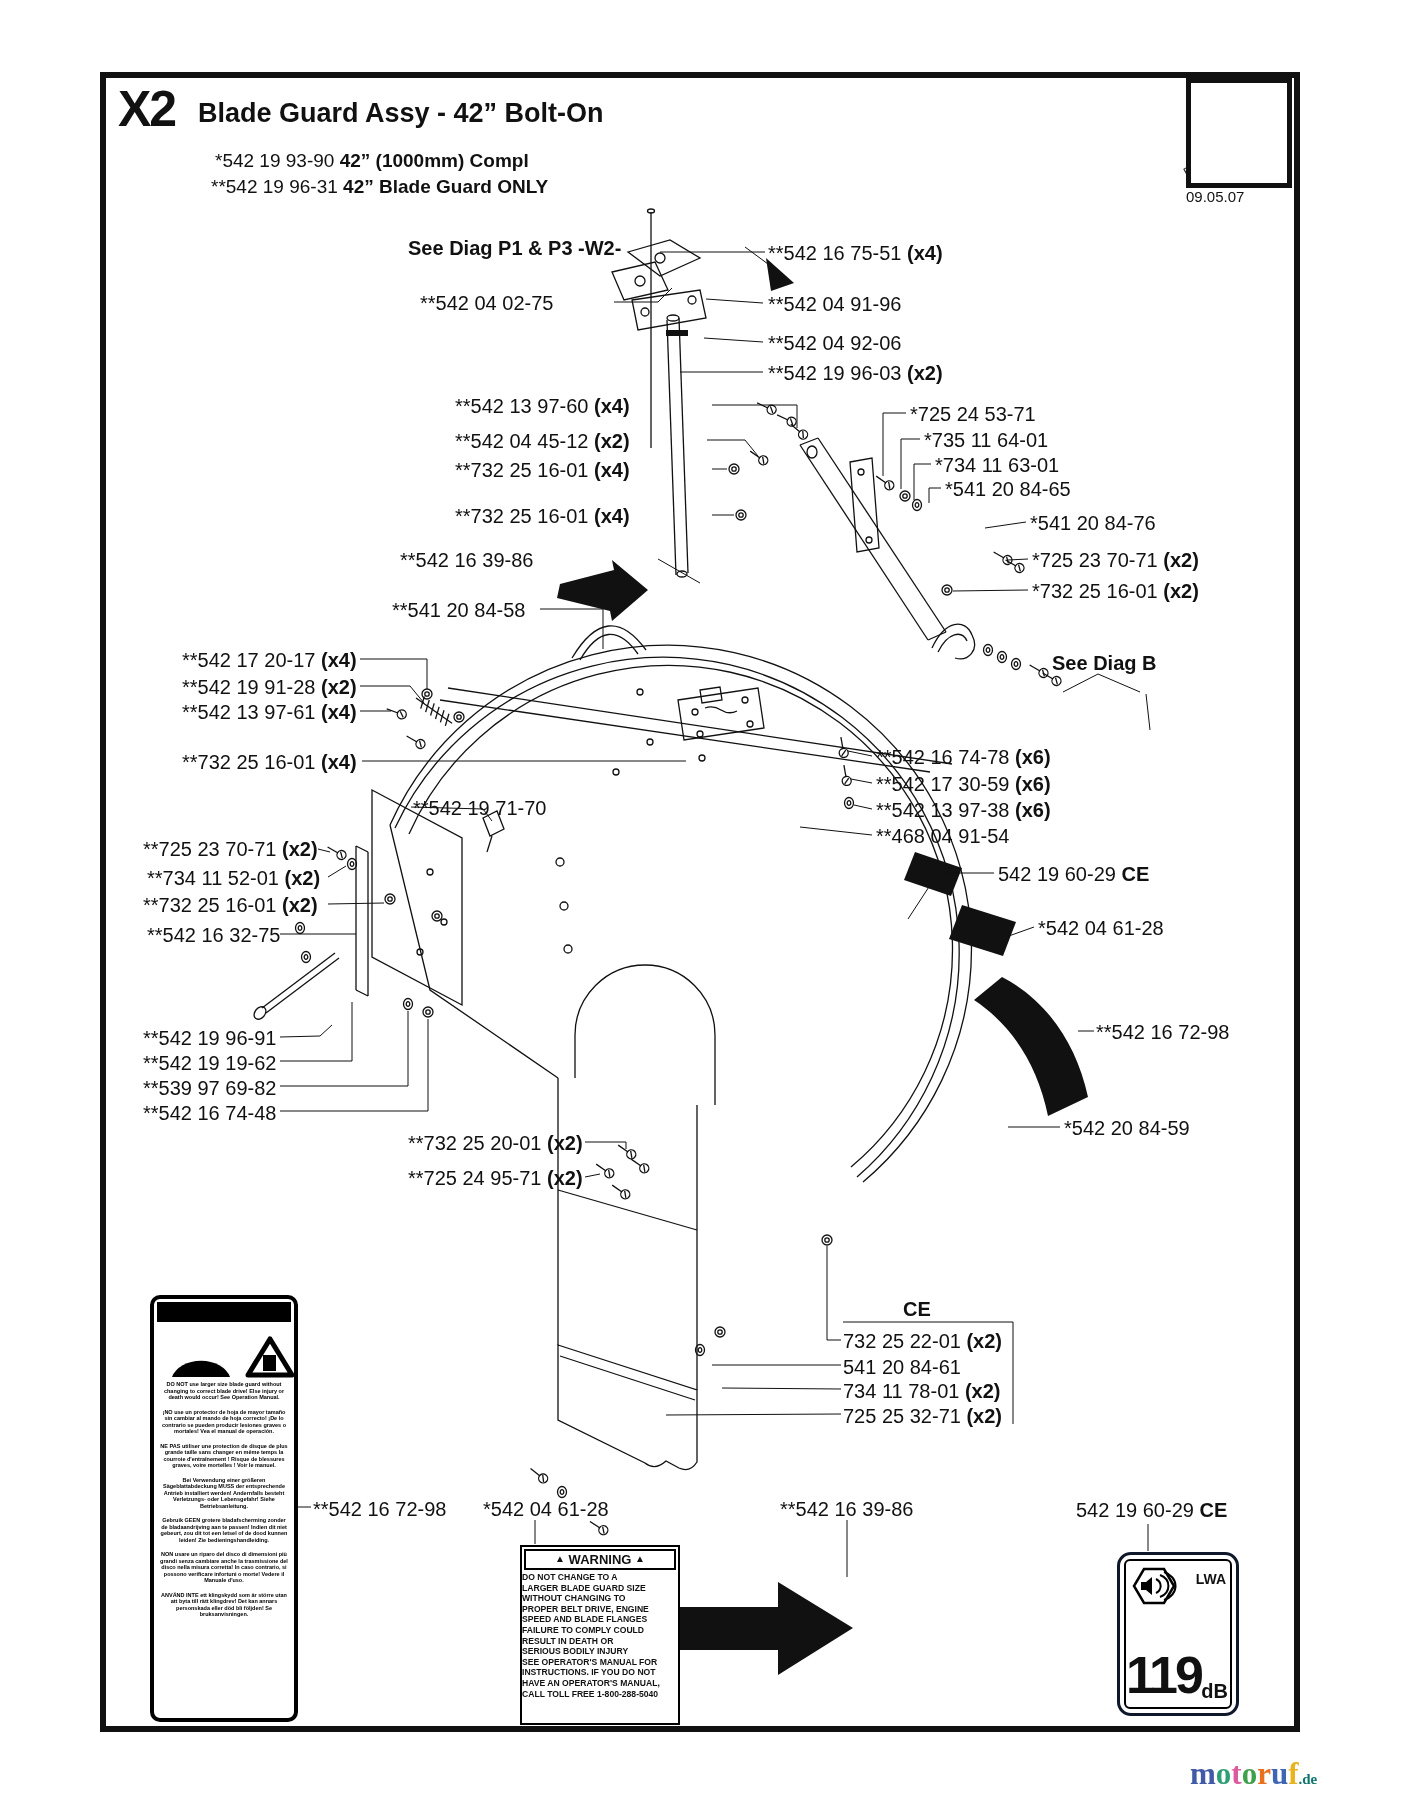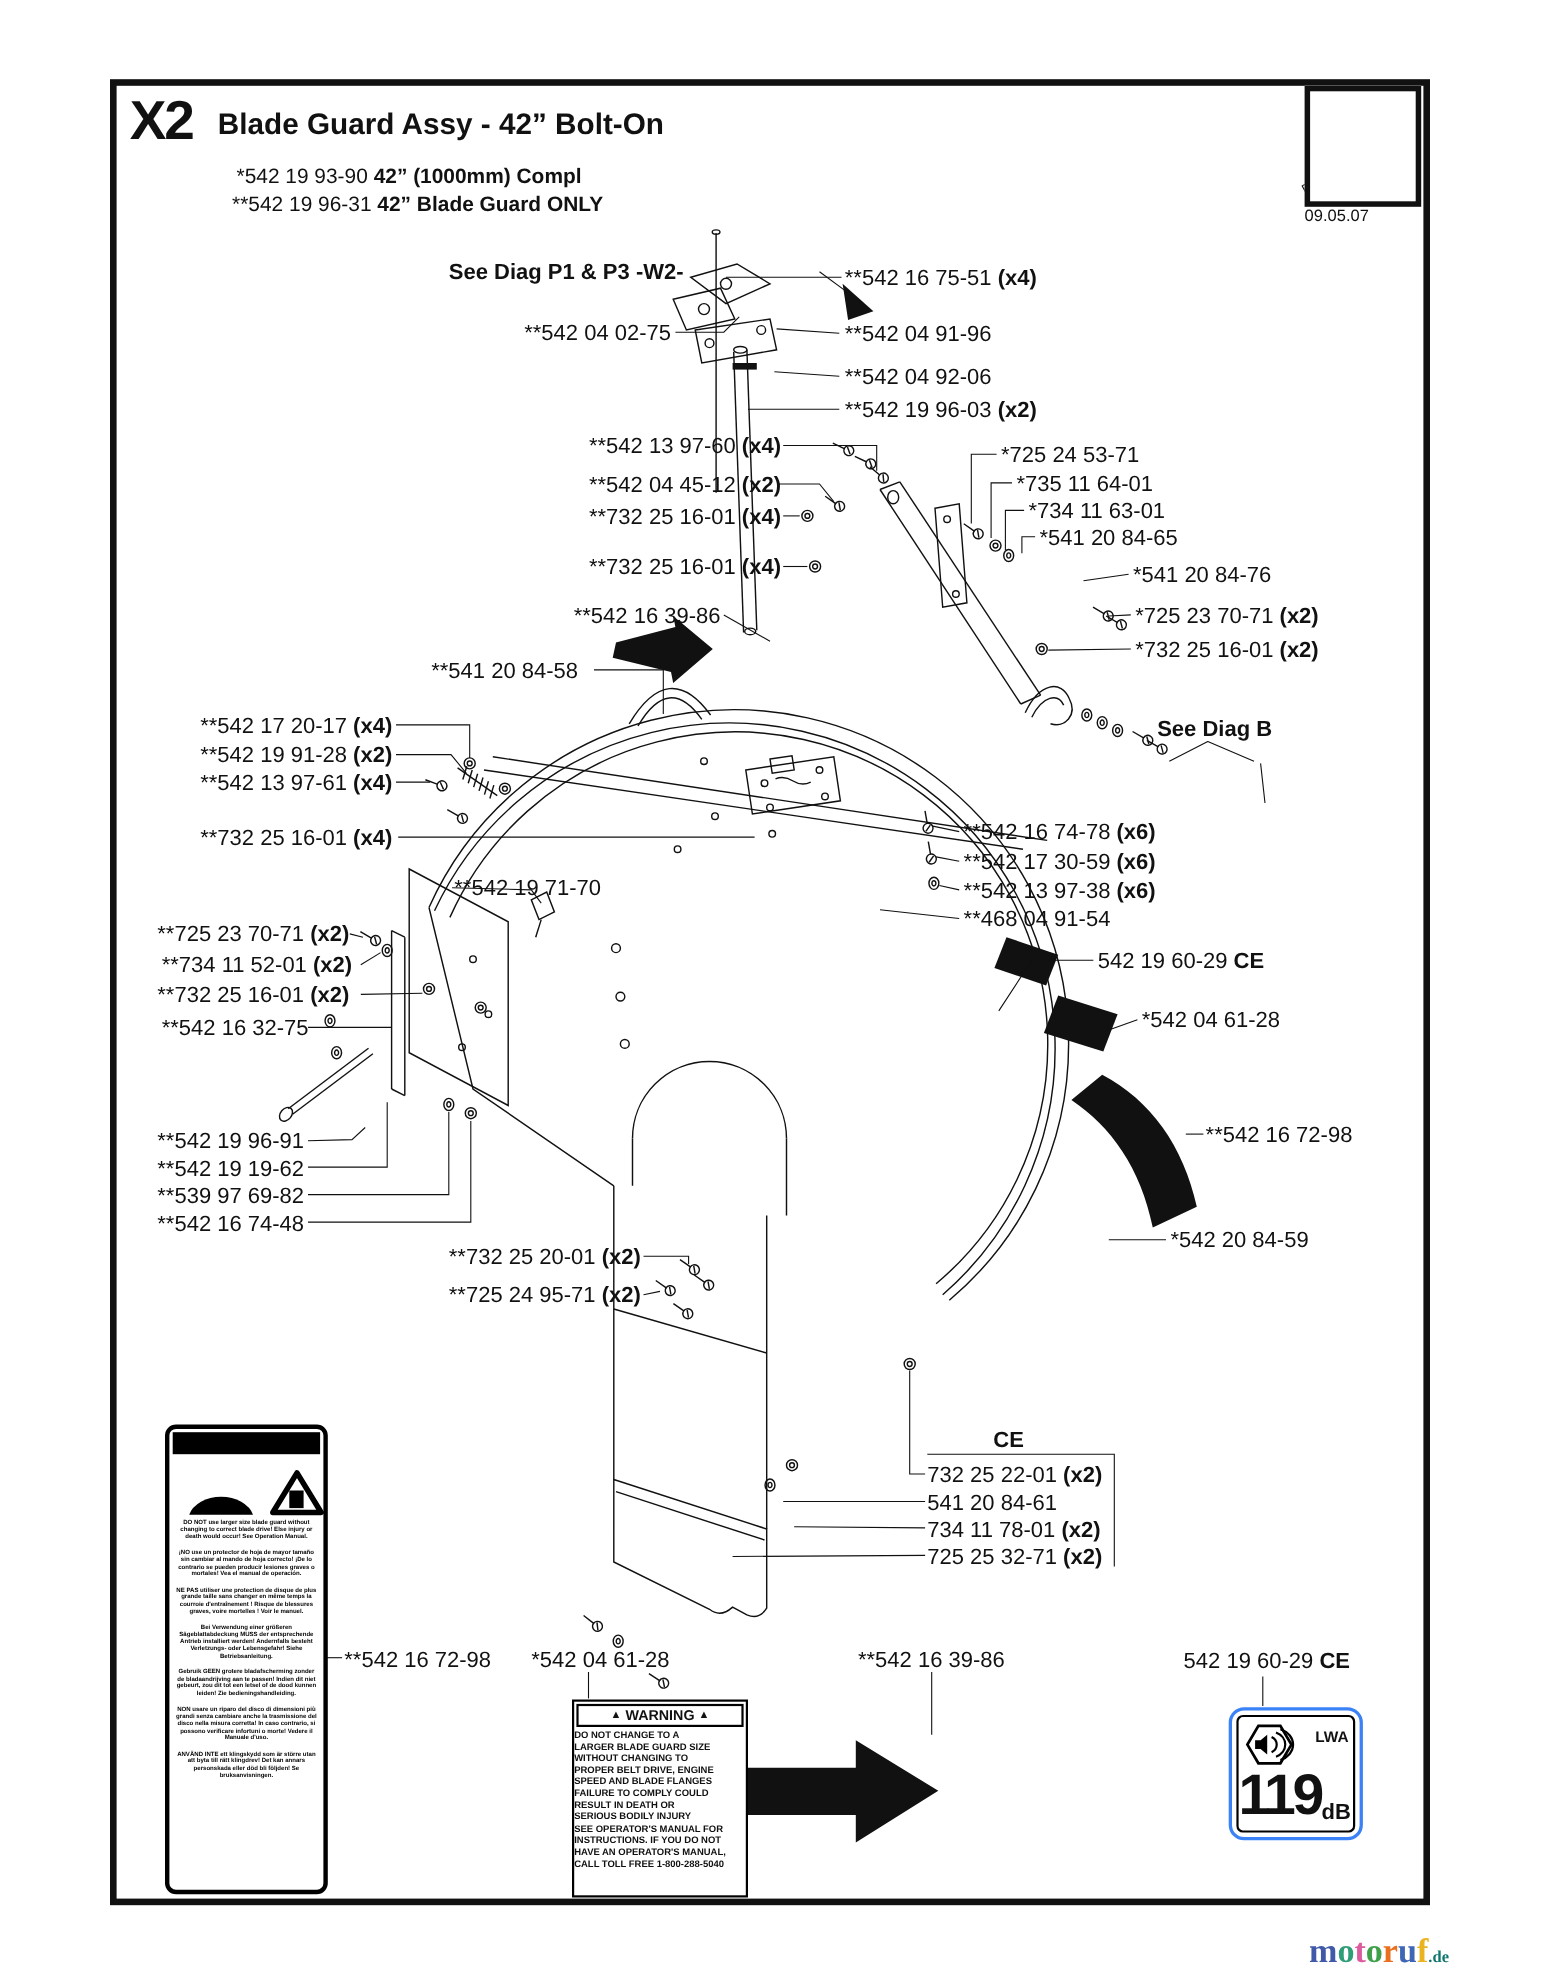--- a/index.html
+++ b/index.html
@@ -10,35 +10,35 @@
   #dateLbl{position:absolute;left:1186px;top:188px;width:106px;text-align:left;font-size:15px}
   #tag{position:absolute;left:118px;top:80px;font-size:50px;font-weight:bold;letter-spacing:-2px}
   #ttl{position:absolute;left:198px;top:98px;font-size:27px;font-weight:bold}
   .sub{position:absolute;font-size:19px;white-space:nowrap}
   .sub b{font-weight:bold}
   #sub1{left:215px;top:150px}
   #sub2{left:211px;top:176px}
   .co{position:absolute;font-size:20px;line-height:22px;white-space:nowrap;color:#111}
   .co b{font-weight:bold}
   .bold{font-weight:bold}
-  .ra{text-align:right}
+  .ra{text-align:left}
   svg{position:absolute;left:0;top:0;pointer-events:none}
   #diagram{stroke:#111;fill:none;stroke-width:1.3}
   
   #warnLabel{position:absolute;left:150px;top:1295px;width:148px;height:427px;border:4px solid #000;border-radius:10px;background:#fff;box-sizing:border-box}
   #warnLabel .band{position:absolute;left:3px;top:3px;right:3px;height:20px;background:#000}
   #warnLabel .txt{position:absolute;left:5px;top:82px;right:5px}
   #warnLabel p{font-weight:bold;font-size:5.5px;line-height:6.5px;text-align:center;margin:0 0 8px;color:#000}
   
   #warnBox{position:absolute;left:520px;top:1545px;width:160px;height:180px;border:2px solid #000;background:#fff;box-sizing:border-box}
   #warnBox .hdr{margin:2px;border:2px solid #000;font-weight:bold;font-size:13px;text-align:center;padding:1px 0}
   #warnBox .hdr .t{font-size:10px;vertical-align:2px}
   #warnBox .bd{font-weight:bold;font-size:8.6px;line-height:10.6px;text-align:left;white-space:pre-line;margin-top:2px}
   
-  #noise{position:absolute;left:1117px;top:1552px;width:122px;height:121px;border:3px solid #3b82f6;border-radius:14px;background:#fff;box-sizing:border-box}
+  #noise{position:absolute;left:1117px;top:1552px;width:122px;height:164px;border:3px solid #0f172a;border-radius:14px;background:#fff;box-sizing:border-box}
   #noise .inner{position:absolute;left:4px;top:4px;right:4px;bottom:4px;border:2px solid #000;border-radius:6px}
   #noise .lwa{position:absolute;right:10px;top:16px;font-weight:bold;font-size:14px}
   #noise .val{position:absolute;left:6px;bottom:8px;font-weight:bold;font-size:52px;letter-spacing:-3px}
   #noise .unit{position:absolute;right:8px;bottom:10px;font-weight:bold;font-size:20px}
   #motoruf{position:absolute;left:1190px;top:1756px;font-family:"Liberation Serif",serif;font-weight:bold;font-size:31px;white-space:nowrap}
   #motoruf .de{font-size:15px}
 </style>
 </head>
 <body>
 

